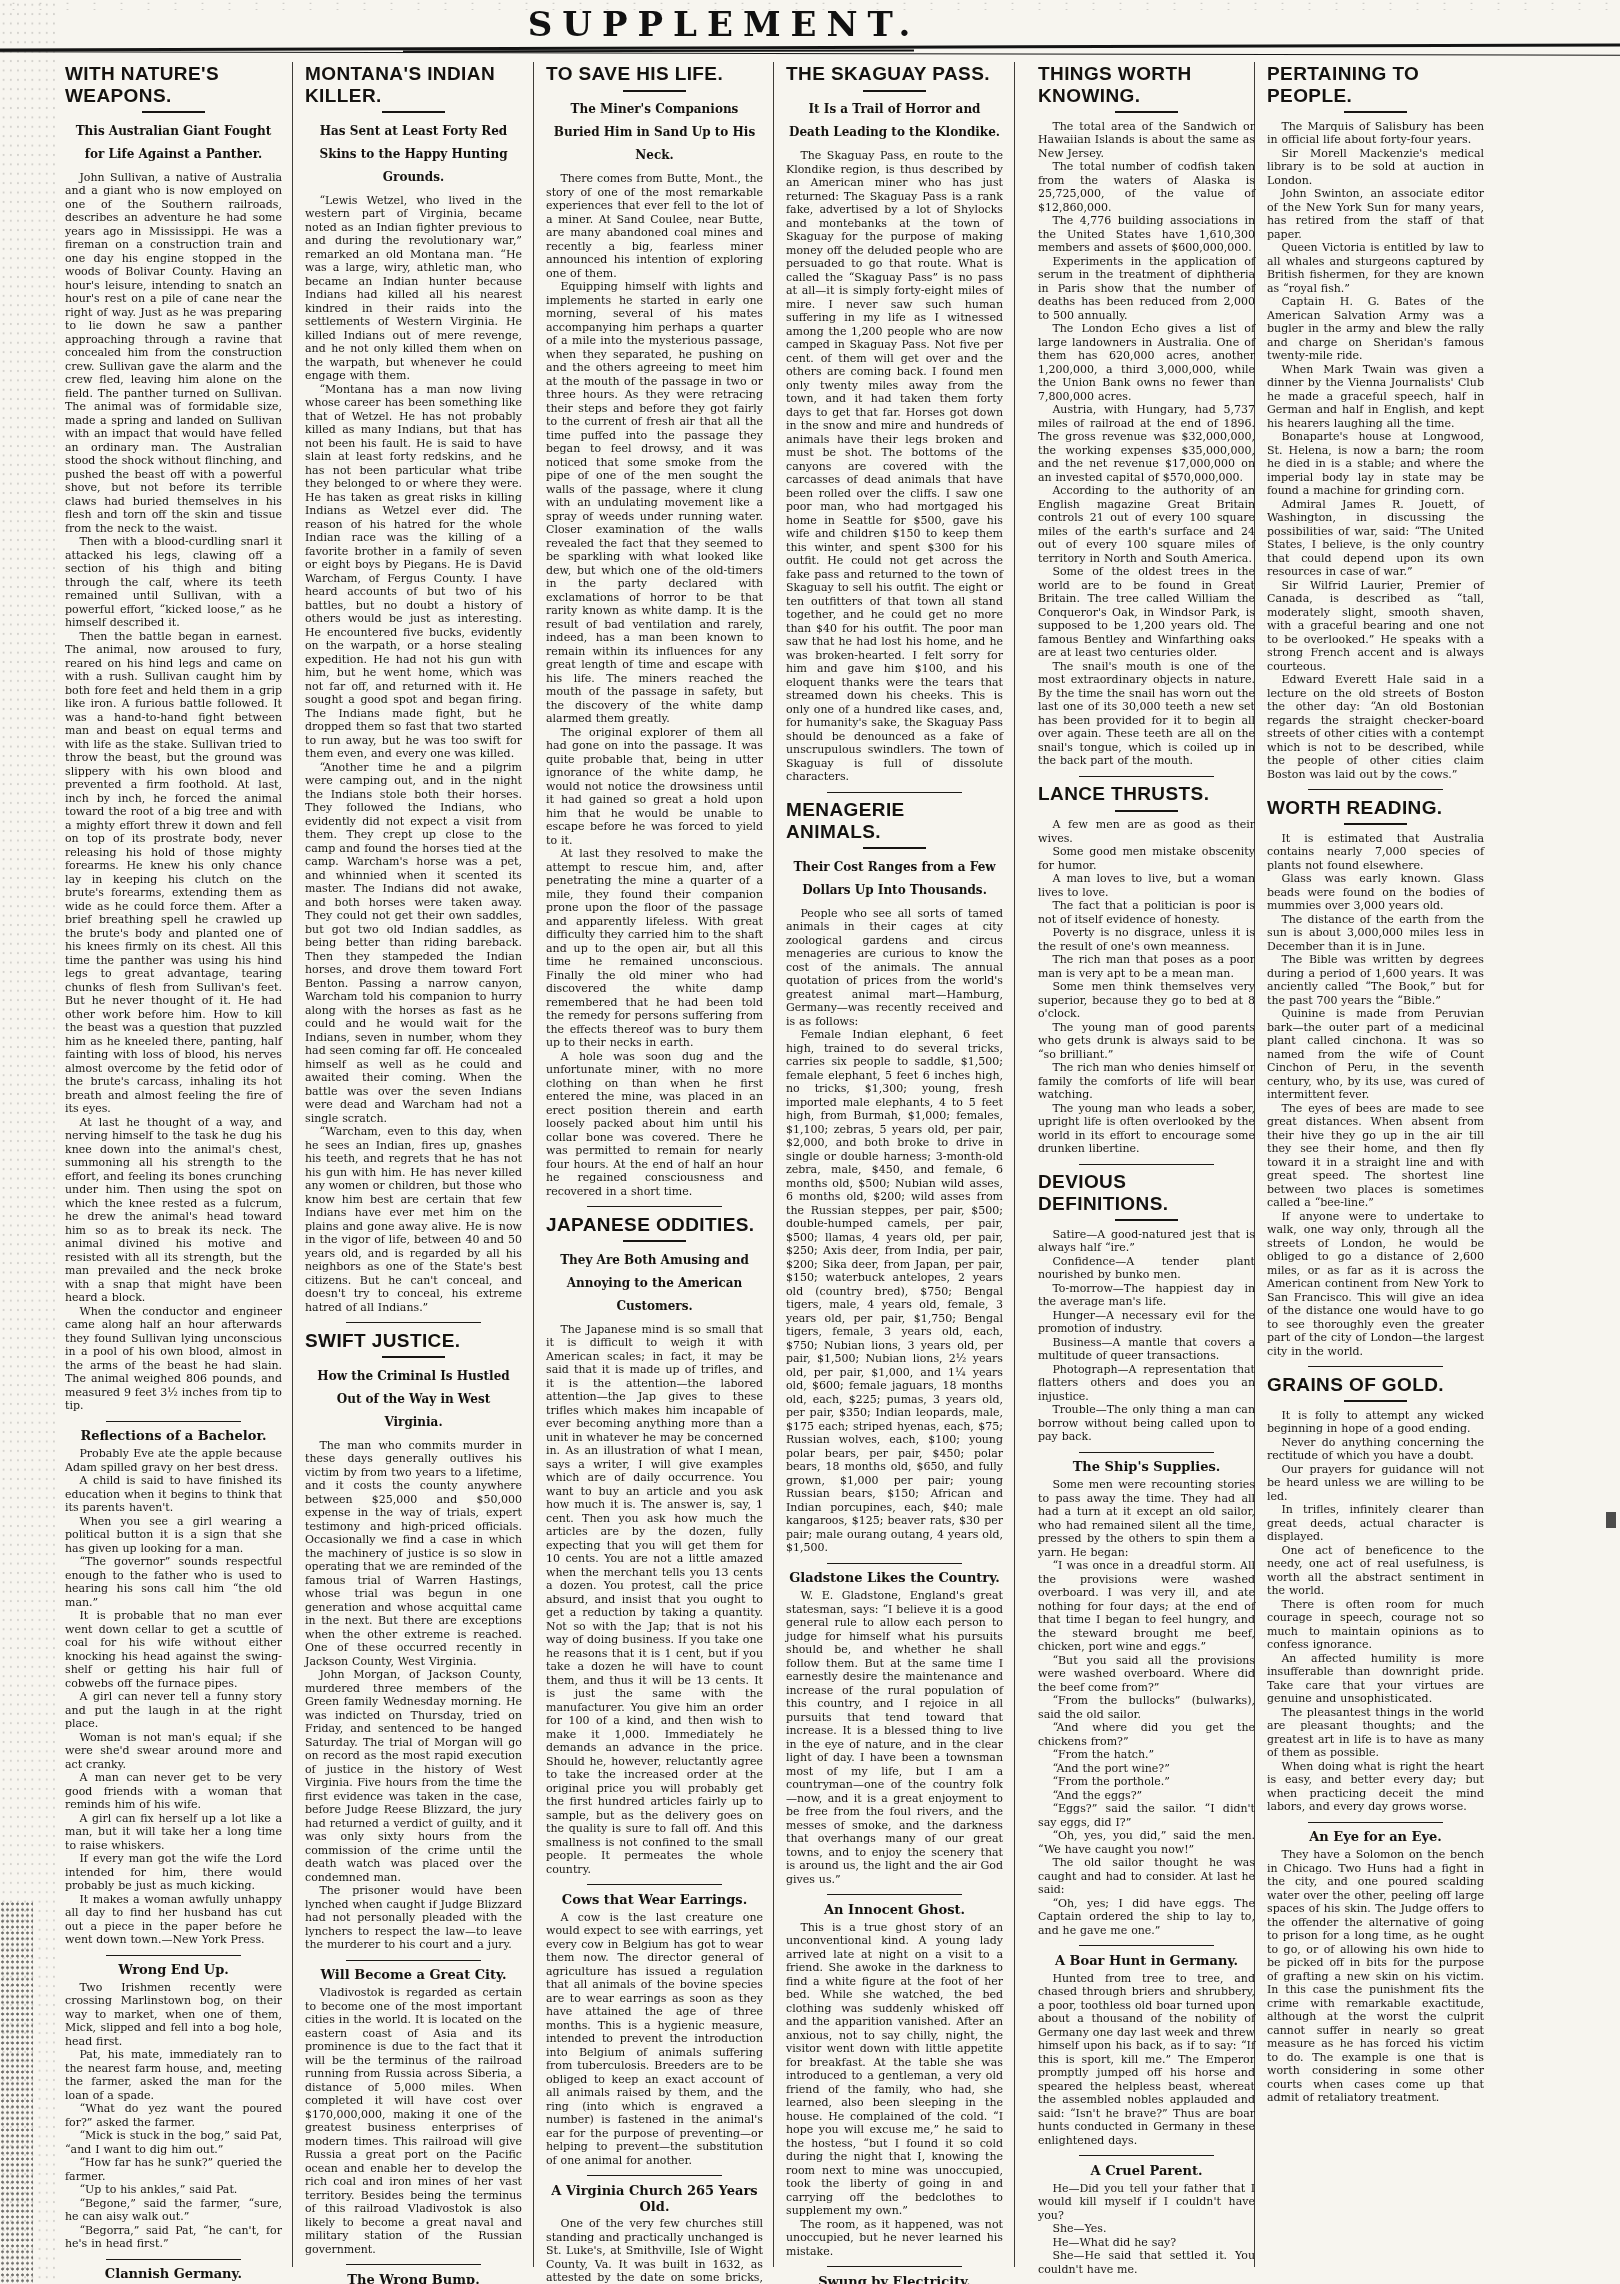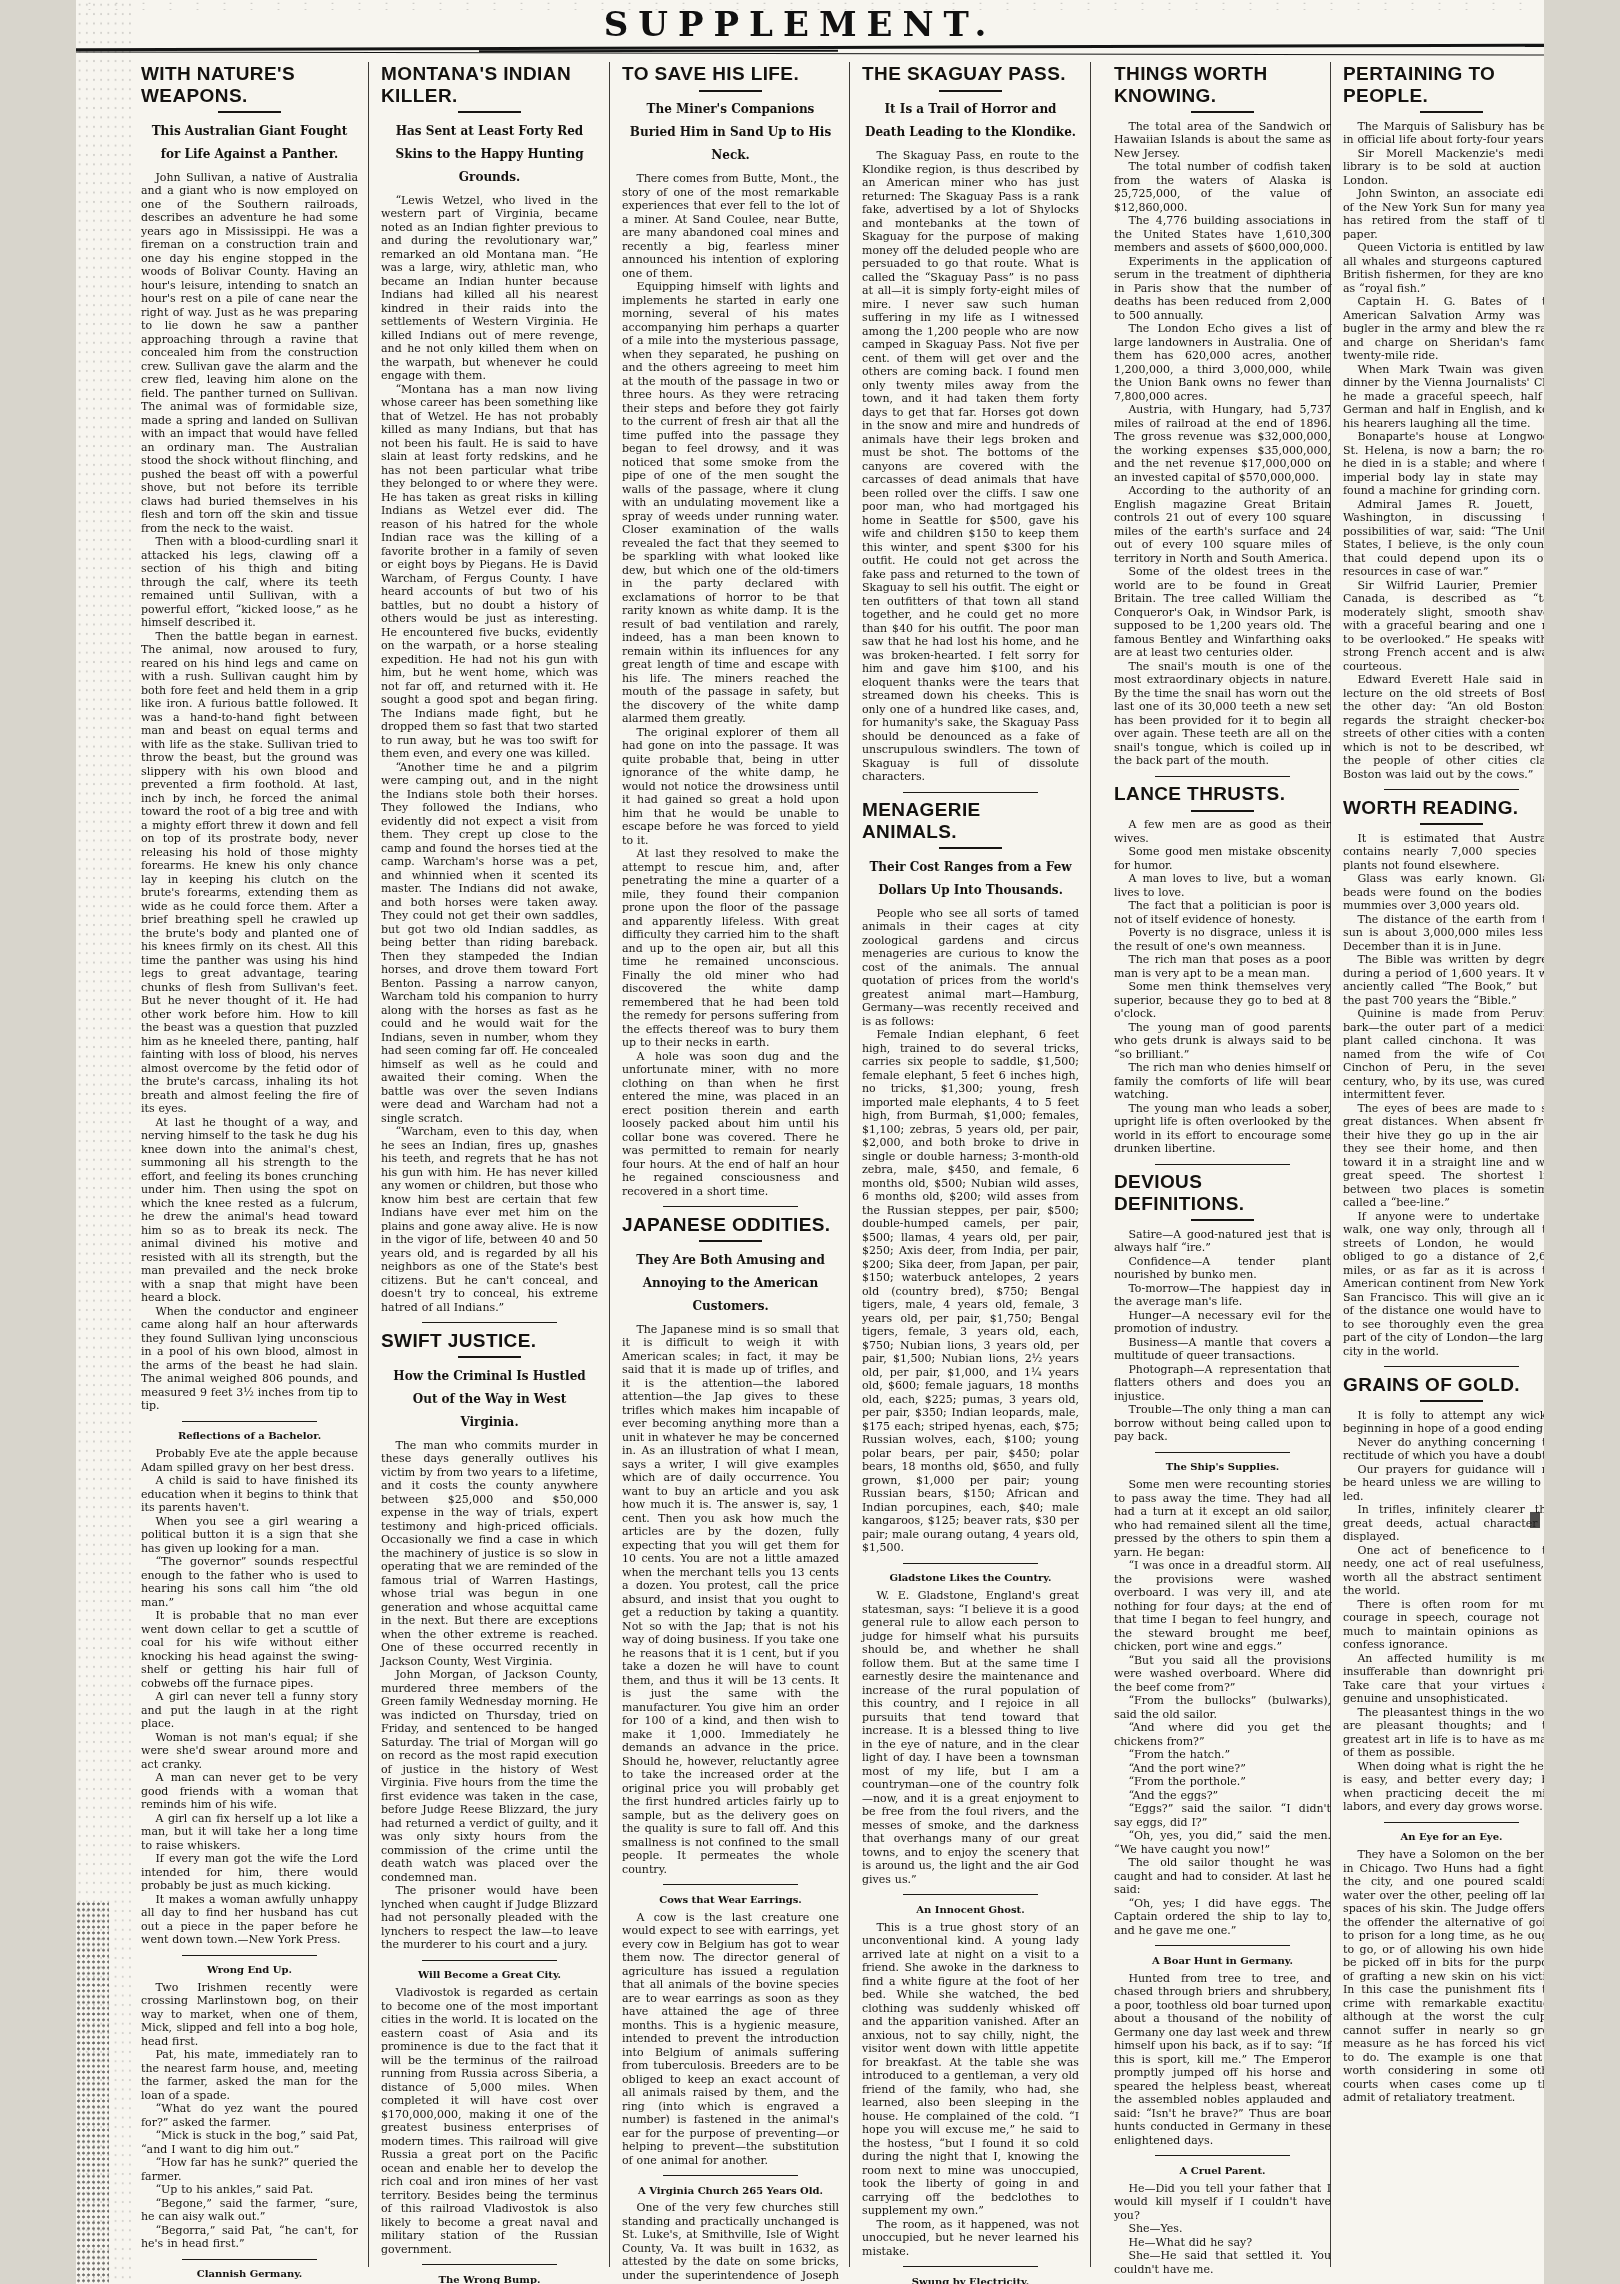--- a/index.html
+++ b/index.html
@@ -1,17 +1,17 @@
 <!DOCTYPE html>
 <html style="font-size:11.5px"><head>
 <meta charset="utf-8">
 <style>
   html,body{margin:0;padding:0;background:#d8d5cc;}
   .sheet{
-    position:relative;width:1468px;height:2284px;margin:0 auto;
+    position:relative;width:1620px;height:2284px;margin:0 auto;
     background:#f7f5ef;overflow:hidden;color:#151310;
     font-family:"DejaVu Serif","Liberation Serif",serif;
   }
   
   .noise-left{position:absolute;left:0;top:0;bottom:0;width:56px;
     background-image:radial-gradient(#1a1a1a 0.7px,transparent 1.2px);
     background-size:7.2px 9.4px;opacity:.16;pointer-events:none;}
   .noise-left-heavy{position:absolute;left:0;top:1901px;width:33px;height:383px;
     background-image:radial-gradient(#000 1px,transparent 1.5px);
     background-size:5px 5.8px;opacity:.55;filter:blur(0.3px);pointer-events:none;}
@@ -43,21 +43,21 @@
   .headline-main{
     font-family:"Liberation Sans","DejaVu Sans",sans-serif;font-weight:bold;
     font-size:19px;letter-spacing:0.4px;text-align:left;line-height:21.6px;margin:0;
   }
   .headline-underline{width:63px;border-top:2.2px solid #161412;margin:5px auto 6.5px;}
   .subhead{
     font-weight:bold;font-size:12px;line-height:23px;text-align:center;
     margin:0 2.9px 5px;
   }
   .headline-minor{
-    font-weight:bold;font-size:10px;text-align:center;line-height:16px;margin:1.4px 0 2.9px;
+    font-weight:bold;font-size:13px;text-align:center;line-height:16px;margin:1.4px 0 2.9px;
   }
   .sep{width:135px;border-top:1.4px solid #1b1916;margin:8px auto 6.5px;}
   .article p{
     margin:0;text-indent:14.4px;font-size:11px;line-height:13.5px;
     text-align:justify;word-spacing:0.4px;
   }
 </style>
 </head>
 <body>
 

